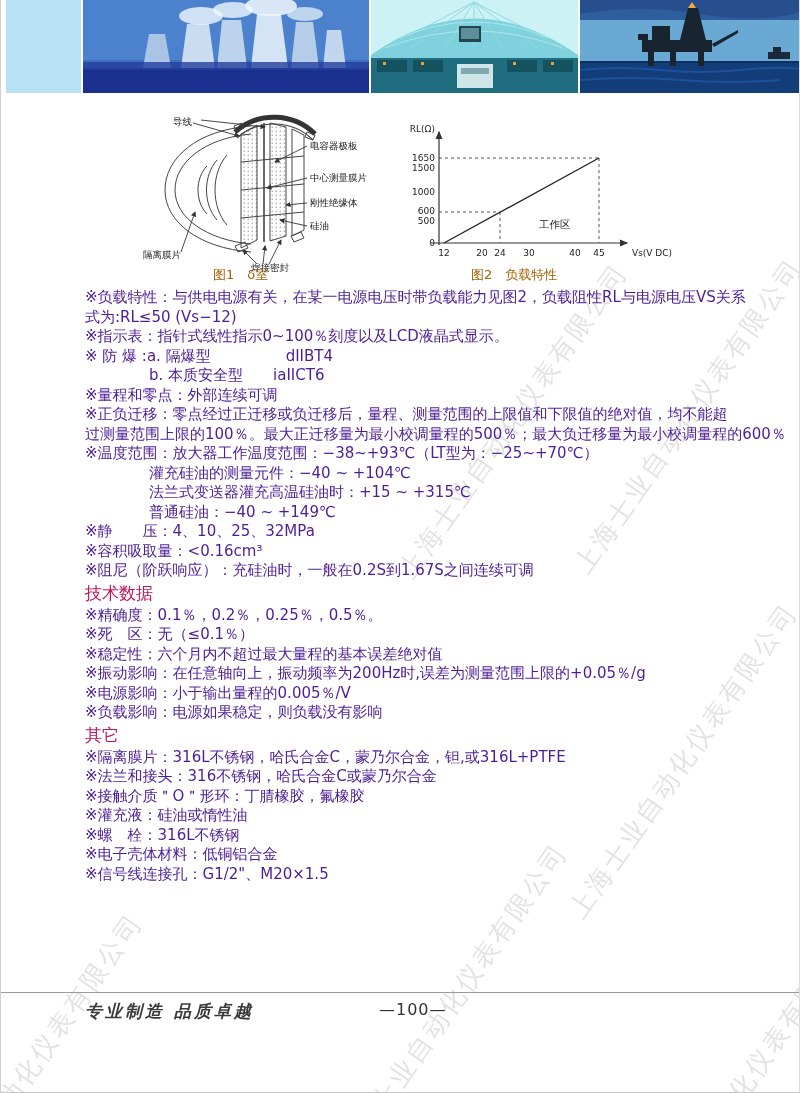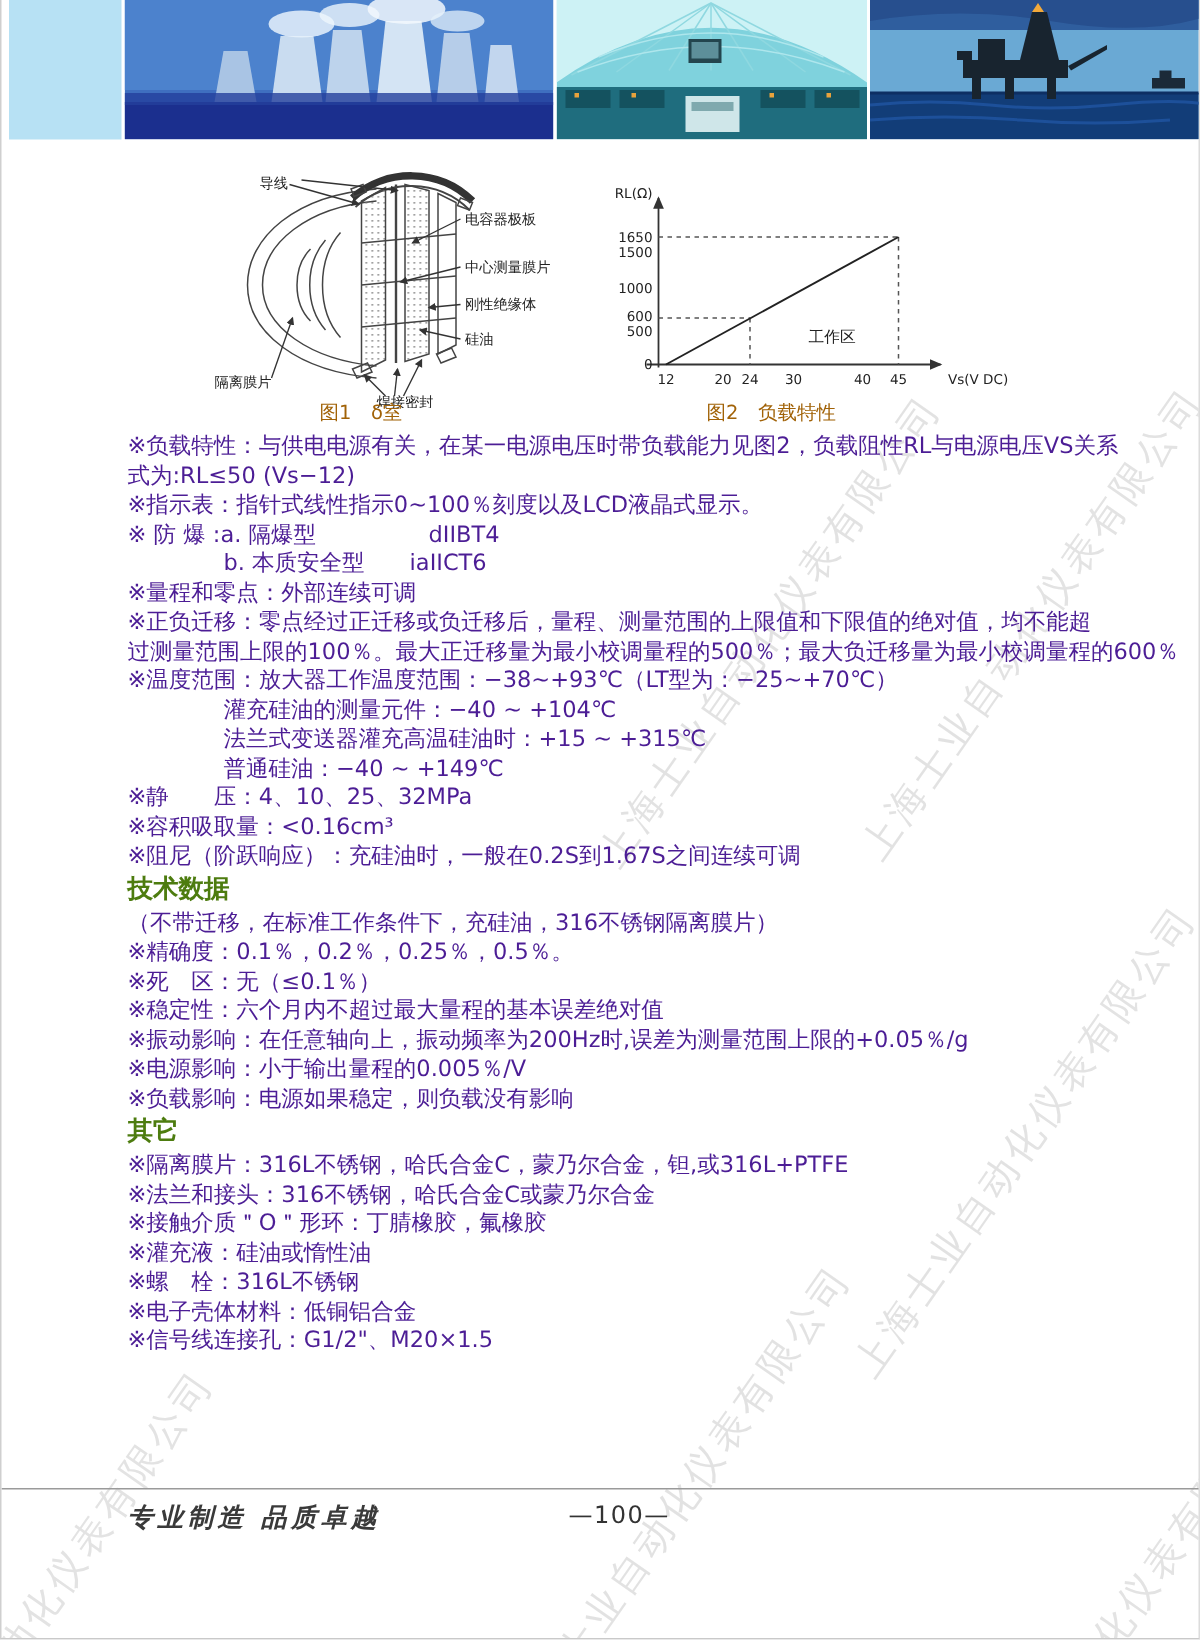--- a/index.html
+++ b/index.html
@@ -12,21 +12,21 @@
   .photo{position:absolute;top:0;height:93px;overflow:hidden;}
   .photo svg{display:block;width:100%;height:100%;}
   .ph1{left:82px;width:286px;} .ph2{left:370px;width:207px;} .ph3{left:579px;width:221px;}
   
   .fig{position:absolute;}
   .fig svg{display:block;}
   .fig-cap{position:absolute;font-size:13px;color:#a16207;white-space:nowrap;}
   
   .spec{position:absolute;left:84px;top:288px;width:692px;}
   .ln{font-size:15px;line-height:19.5px;color:#4c1d95;white-space:nowrap;}
-  .ln.heading{color:#4d7c0f;font-weight:bold;font-size:17px;line-height:25px;}
+  .ln.heading{color:#be185d;font-weight:normal;font-size:17px;line-height:25px;}
   .ln.indent{margin-left:64px;}
   
   .footer-rule{position:absolute;left:0;top:992px;width:800px;height:1px;background:#9a9a9a;}
   .slogan{position:absolute;left:84px;top:1000px;font-size:17px;font-weight:bold;font-style:italic;
           letter-spacing:3px;color:#3a3a3a;}
   .pageno{position:absolute;left:378px;top:1000px;font-size:16px;color:#333;letter-spacing:1px;}
   
   .wm{position:absolute;white-space:nowrap;font-size:26px;color:#c7c7c7;opacity:.5;
       transform:rotate(-55deg);transform-origin:left top;pointer-events:none;letter-spacing:3px;}
 </style>
@@ -238,21 +238,20 @@
       <div class="ln">※正负迁移：零点经过正迁移或负迁移后，量程、测量范围的上限值和下限值的绝对值，均不能超</div>
       <div class="ln">过测量范围上限的100％。最大正迁移量为最小校调量程的500％；最大负迁移量为最小校调量程的600％</div>
       <div class="ln">※温度范围：放大器工作温度范围：−38~+93℃（LT型为：−25~+70℃）</div>
       <div class="ln indent">灌充硅油的测量元件：−40 ~ +104℃</div>
       <div class="ln indent">法兰式变送器灌充高温硅油时：+15 ~ +315℃</div>
       <div class="ln indent">普通硅油：−40 ~ +149℃</div>
       <div class="ln">※静　　压：4、10、25、32MPa</div>
       <div class="ln">※容积吸取量：&lt;0.16cm³</div>
       <div class="ln">※阻尼（阶跃响应）：充硅油时，一般在0.2S到1.67S之间连续可调</div>
       <div class="ln heading">技术数据</div>
-      <div class="ln">（不带迁移，在标准工作条件下，充硅油，316不锈钢隔离膜片）</div>
       <div class="ln">※精确度：0.1％，0.2％，0.25％，0.5％。</div>
       <div class="ln">※死　区：无（≤0.1％）</div>
       <div class="ln">※稳定性：六个月内不超过最大量程的基本误差绝对值</div>
       <div class="ln">※振动影响：在任意轴向上，振动频率为200Hz时,误差为测量范围上限的+0.05％/g</div>
       <div class="ln">※电源影响：小于输出量程的0.005％/V</div>
       <div class="ln">※负载影响：电源如果稳定，则负载没有影响</div>
       <div class="ln heading">其它</div>
       <div class="ln">※隔离膜片：316L不锈钢，哈氏合金C，蒙乃尔合金，钽,或316L+PTFE</div>
       <div class="ln">※法兰和接头：316不锈钢，哈氏合金C或蒙乃尔合金</div>
       <div class="ln">※接触介质＂O＂形环：丁腈橡胶，氟橡胶</div>

